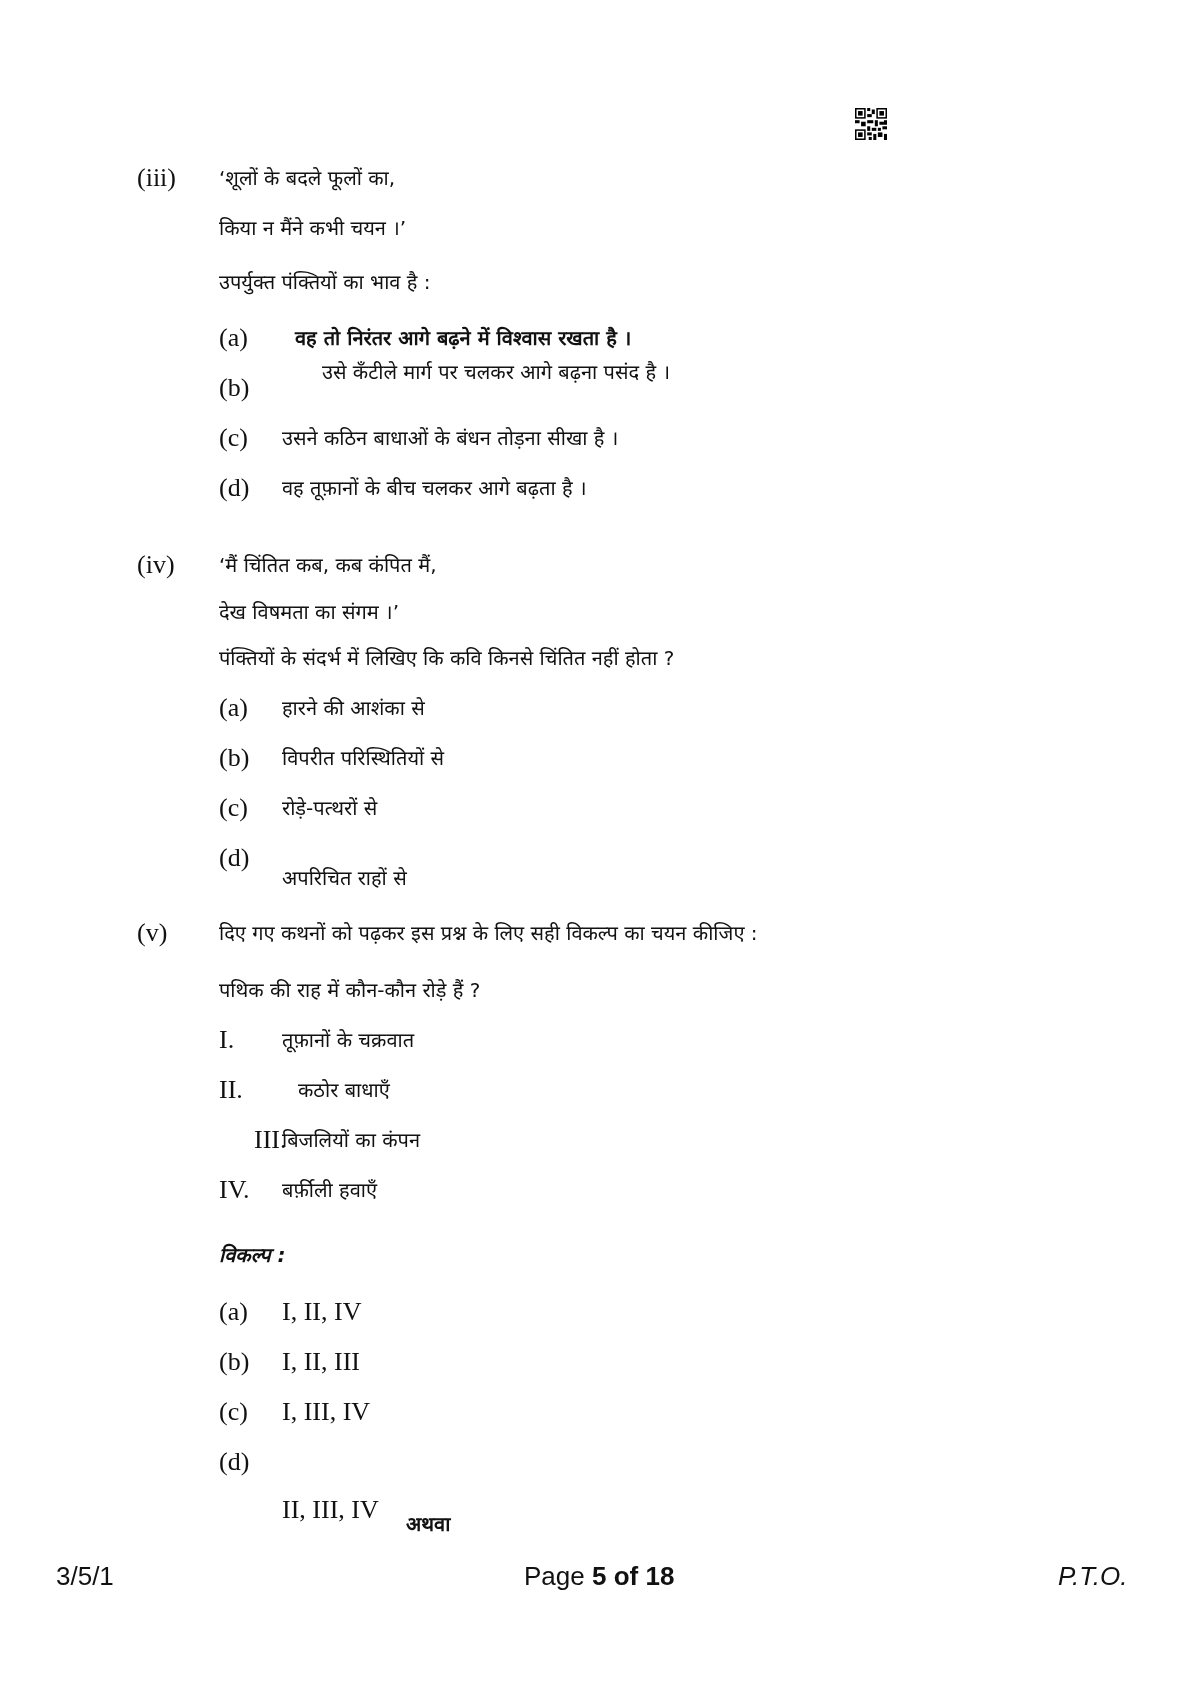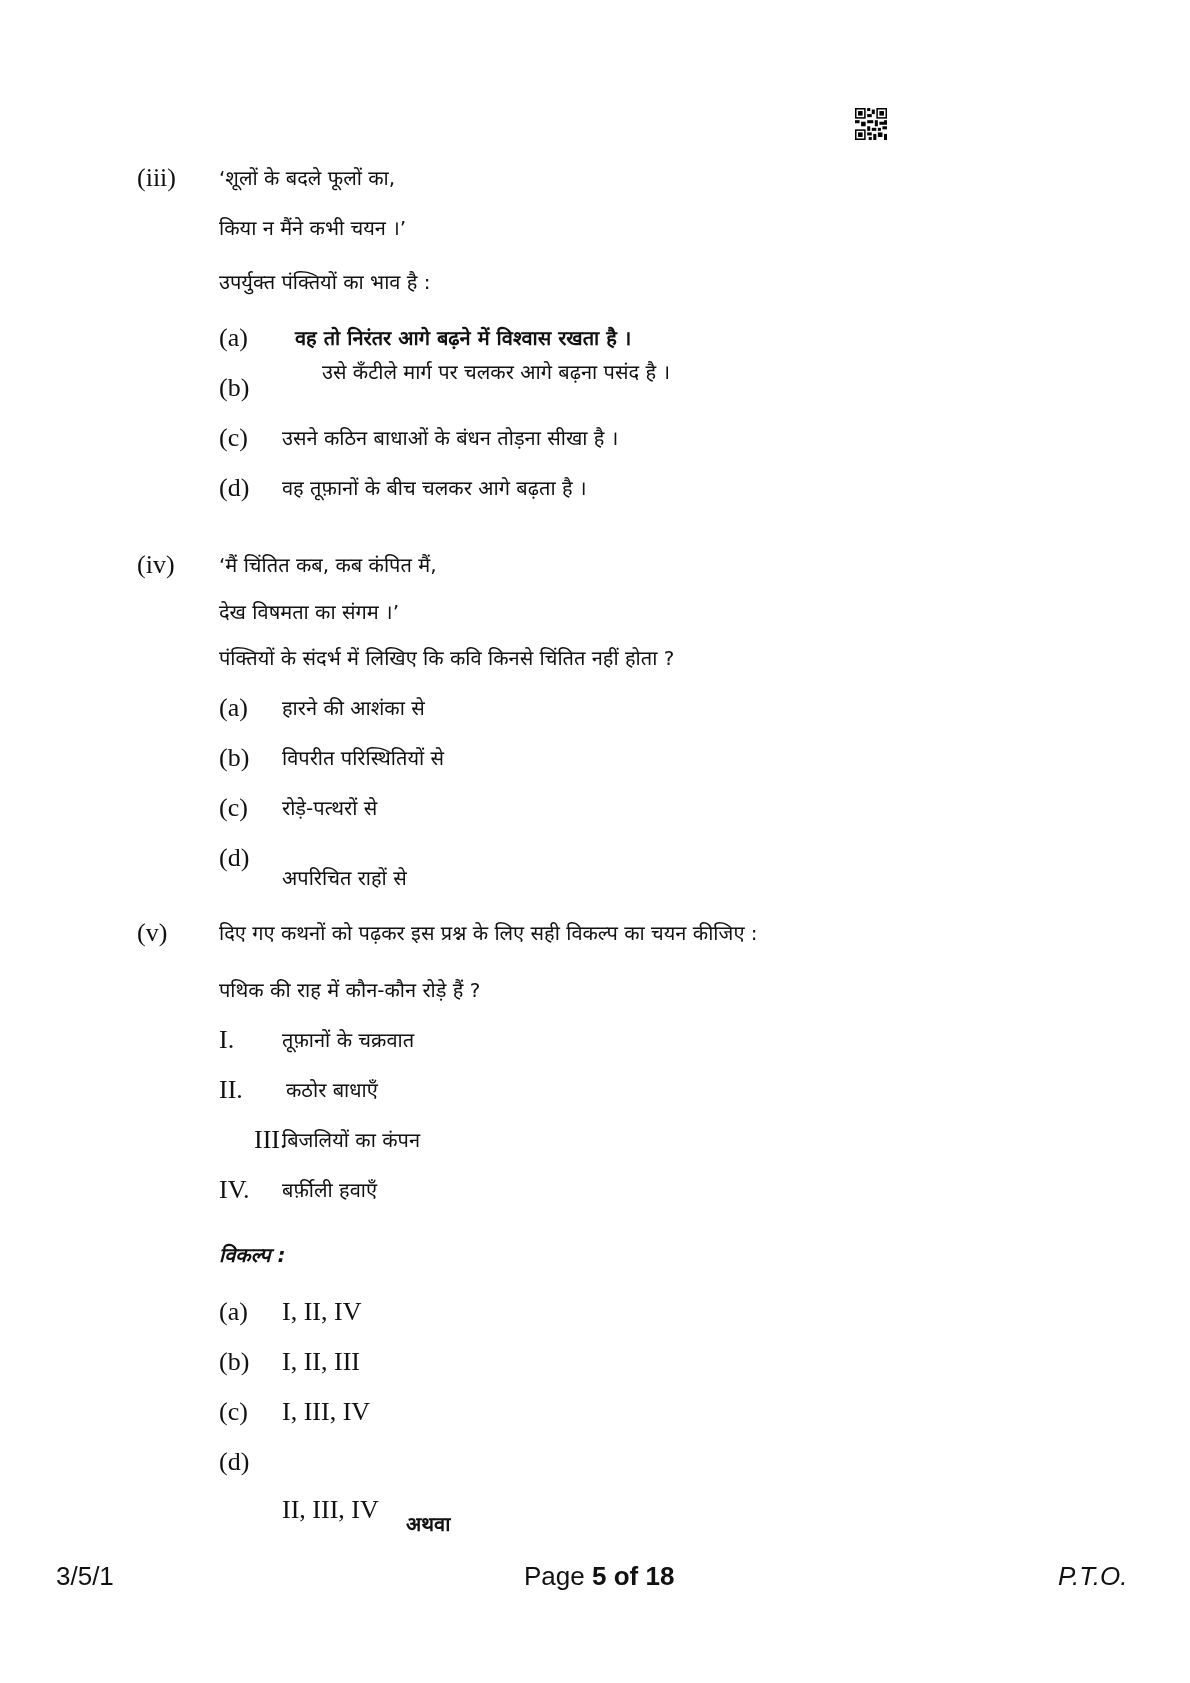--- a/index.html
+++ b/index.html
@@ -79,21 +79,21 @@
 </div>
 
 <div>
   <span class="num" style="left:137px; top:918px;">(v)</span>
   <span class="line hindi" style="left:219px; top:918px;">दिए गए कथनों को पढ़कर इस प्रश्न के लिए सही विकल्प का चयन कीजिए :</span>
   <span class="line hindi" style="left:219px; top:975px;">पथिक की राह में कौन-कौन रोड़े हैं ?</span>
 
   <span class="num" style="left:219px; top:1025px;">I.</span>
   <span class="line hindi" style="left:282px; top:1025px;">तूफ़ानों के चक्रवात</span>
   <span class="num" style="left:219px; top:1075px;">II.</span>
-  <span class="line hindi" style="left:286px; top:1075px;">कठोर बाधाएँ</span>
+  <span class="line hindi" style="left:298px; top:1075px;">कठोर बाधाएँ</span>
   <span class="num" style="left:219px; top:1125px;margin-left:35px;">III.</span>
   <span class="line hindi" style="left:282px; top:1125px;">बिजलियों का कंपन</span>
   <span class="num" style="left:219px; top:1175px;">IV.</span>
   <span class="line hindi" style="left:282px; top:1175px;">बर्फ़ीली हवाएँ</span>
 
   <span class="line hindi bold ital" style="left:219px; top:1240px;">विकल्प :</span>
 
   <span class="num" style="left:219px; top:1297px;">(a)</span>
   <span class="num" style="left:282px; top:1297px;">I, II, IV</span>
   <span class="num" style="left:219px; top:1347px;">(b)</span>

